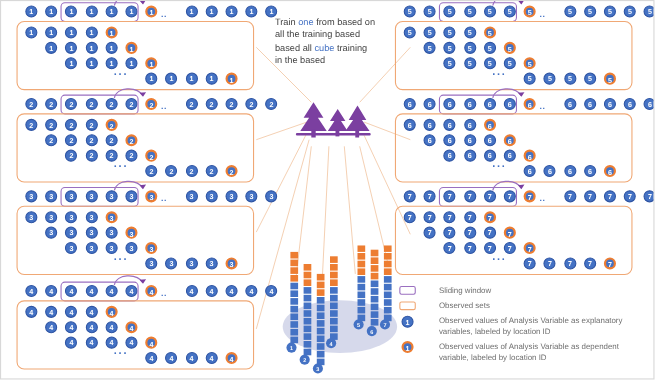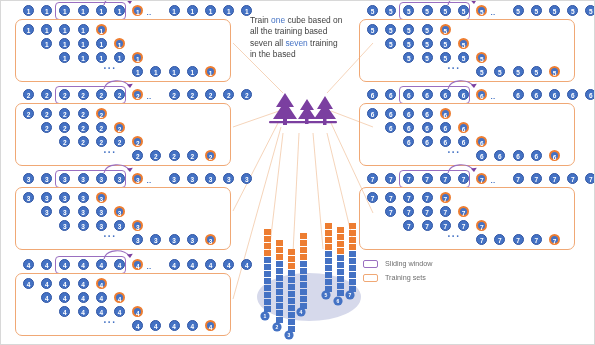--- a/index.html
+++ b/index.html
@@ -94,21 +94,21 @@
   .leg-sw-win{
     position:absolute;left:0;top:1px;width:15px;height:8px;
     border:1.2px solid #9a6fc0;border-radius:2px;box-sizing:border-box;
   }
   .leg-sw-train{
     position:absolute;left:0;top:1px;width:15px;height:8px;
     border:1.2px solid #f0a875;border-radius:2px;box-sizing:border-box;
   }
   .leg-node{position:absolute;left:2px;top:0px;}
   .leg-txt{
-    display:block;margin-left:22px;
+    display:block;margin-left:36px;
     font-size:7.2px;line-height:9.6px;color:#6f6f6f;
   }
   .leg-row.tall{min-height:21px;}
 </style>
 </head>
 <body>
 
 <div class="canvas">
 
   <svg class="rays">
@@ -121,23 +121,23 @@
       <line x1="372" y1="126" x2="330" y2="110"></line>
       <line x1="372" y1="212" x2="330" y2="122"></line>
       <line x1="282" y1="132" x2="268" y2="252"></line>
       <line x1="298" y1="132" x2="292" y2="252"></line>
       <line x1="312" y1="132" x2="322" y2="248"></line>
       <line x1="326" y1="132" x2="352" y2="240"></line>
     </g>
   </svg>
 
   <div class="center-text">
-    <span>Train </span><span class="hl">one</span><span> cube based on</span><br>
+    <span>Train </span><span class="hl">one</span><span> from based on</span><br>
     <span>all the training based</span><br>
-    <span>seven all </span><span class="hl">seven</span><span> training</span><br>
+    <span>based all </span><span class="hl">cube</span><span> training</span><br>
     <span>in the based</span>
   </div>
 
   <svg class="forest" viewBox="0 0 72 40">
     <g fill="#7b3fa0">
       <path d="M18 2 L27 16 L22 16 L30 28 L6 28 L14 16 L9 16 Z"></path>
       <rect x="16" y="27" width="4" height="7"></rect>
       <path d="M40 8 L47 19 L43 19 L49 28 L31 28 L37 19 L33 19 Z"></path>
       <rect x="38" y="27" width="3.5" height="6"></rect>
       <path d="M58 5 L66 18 L62 18 L69 28 L47 28 L54 18 L50 18 Z"></path>
@@ -561,17 +561,25 @@
       </div>
     </div>
 
   <div class="legend">
     <div class="leg-row">
       <span class="leg-sw-win"></span>
       <span class="leg-txt">Sliding window</span>
     </div>
     <div class="leg-row">
       <span class="leg-sw-train"></span>
-      <span class="leg-txt">Training sets</span>
+      <span class="leg-txt">Observed sets</span>
+    </div>
+    <div class="leg-row tall">
+      <span class="node x leg-node">1</span>
+      <span class="leg-txt">Observed values of Analysis Variable as explanatory variables, labeled by location ID</span>
+    </div>
+    <div class="leg-row tall">
+      <span class="node y leg-node">1</span>
+      <span class="leg-txt">Observed values of Analysis Variable as dependent variable, labeled by location ID</span>
     </div>
   </div>
 
 </div>
 
 </body></html>

